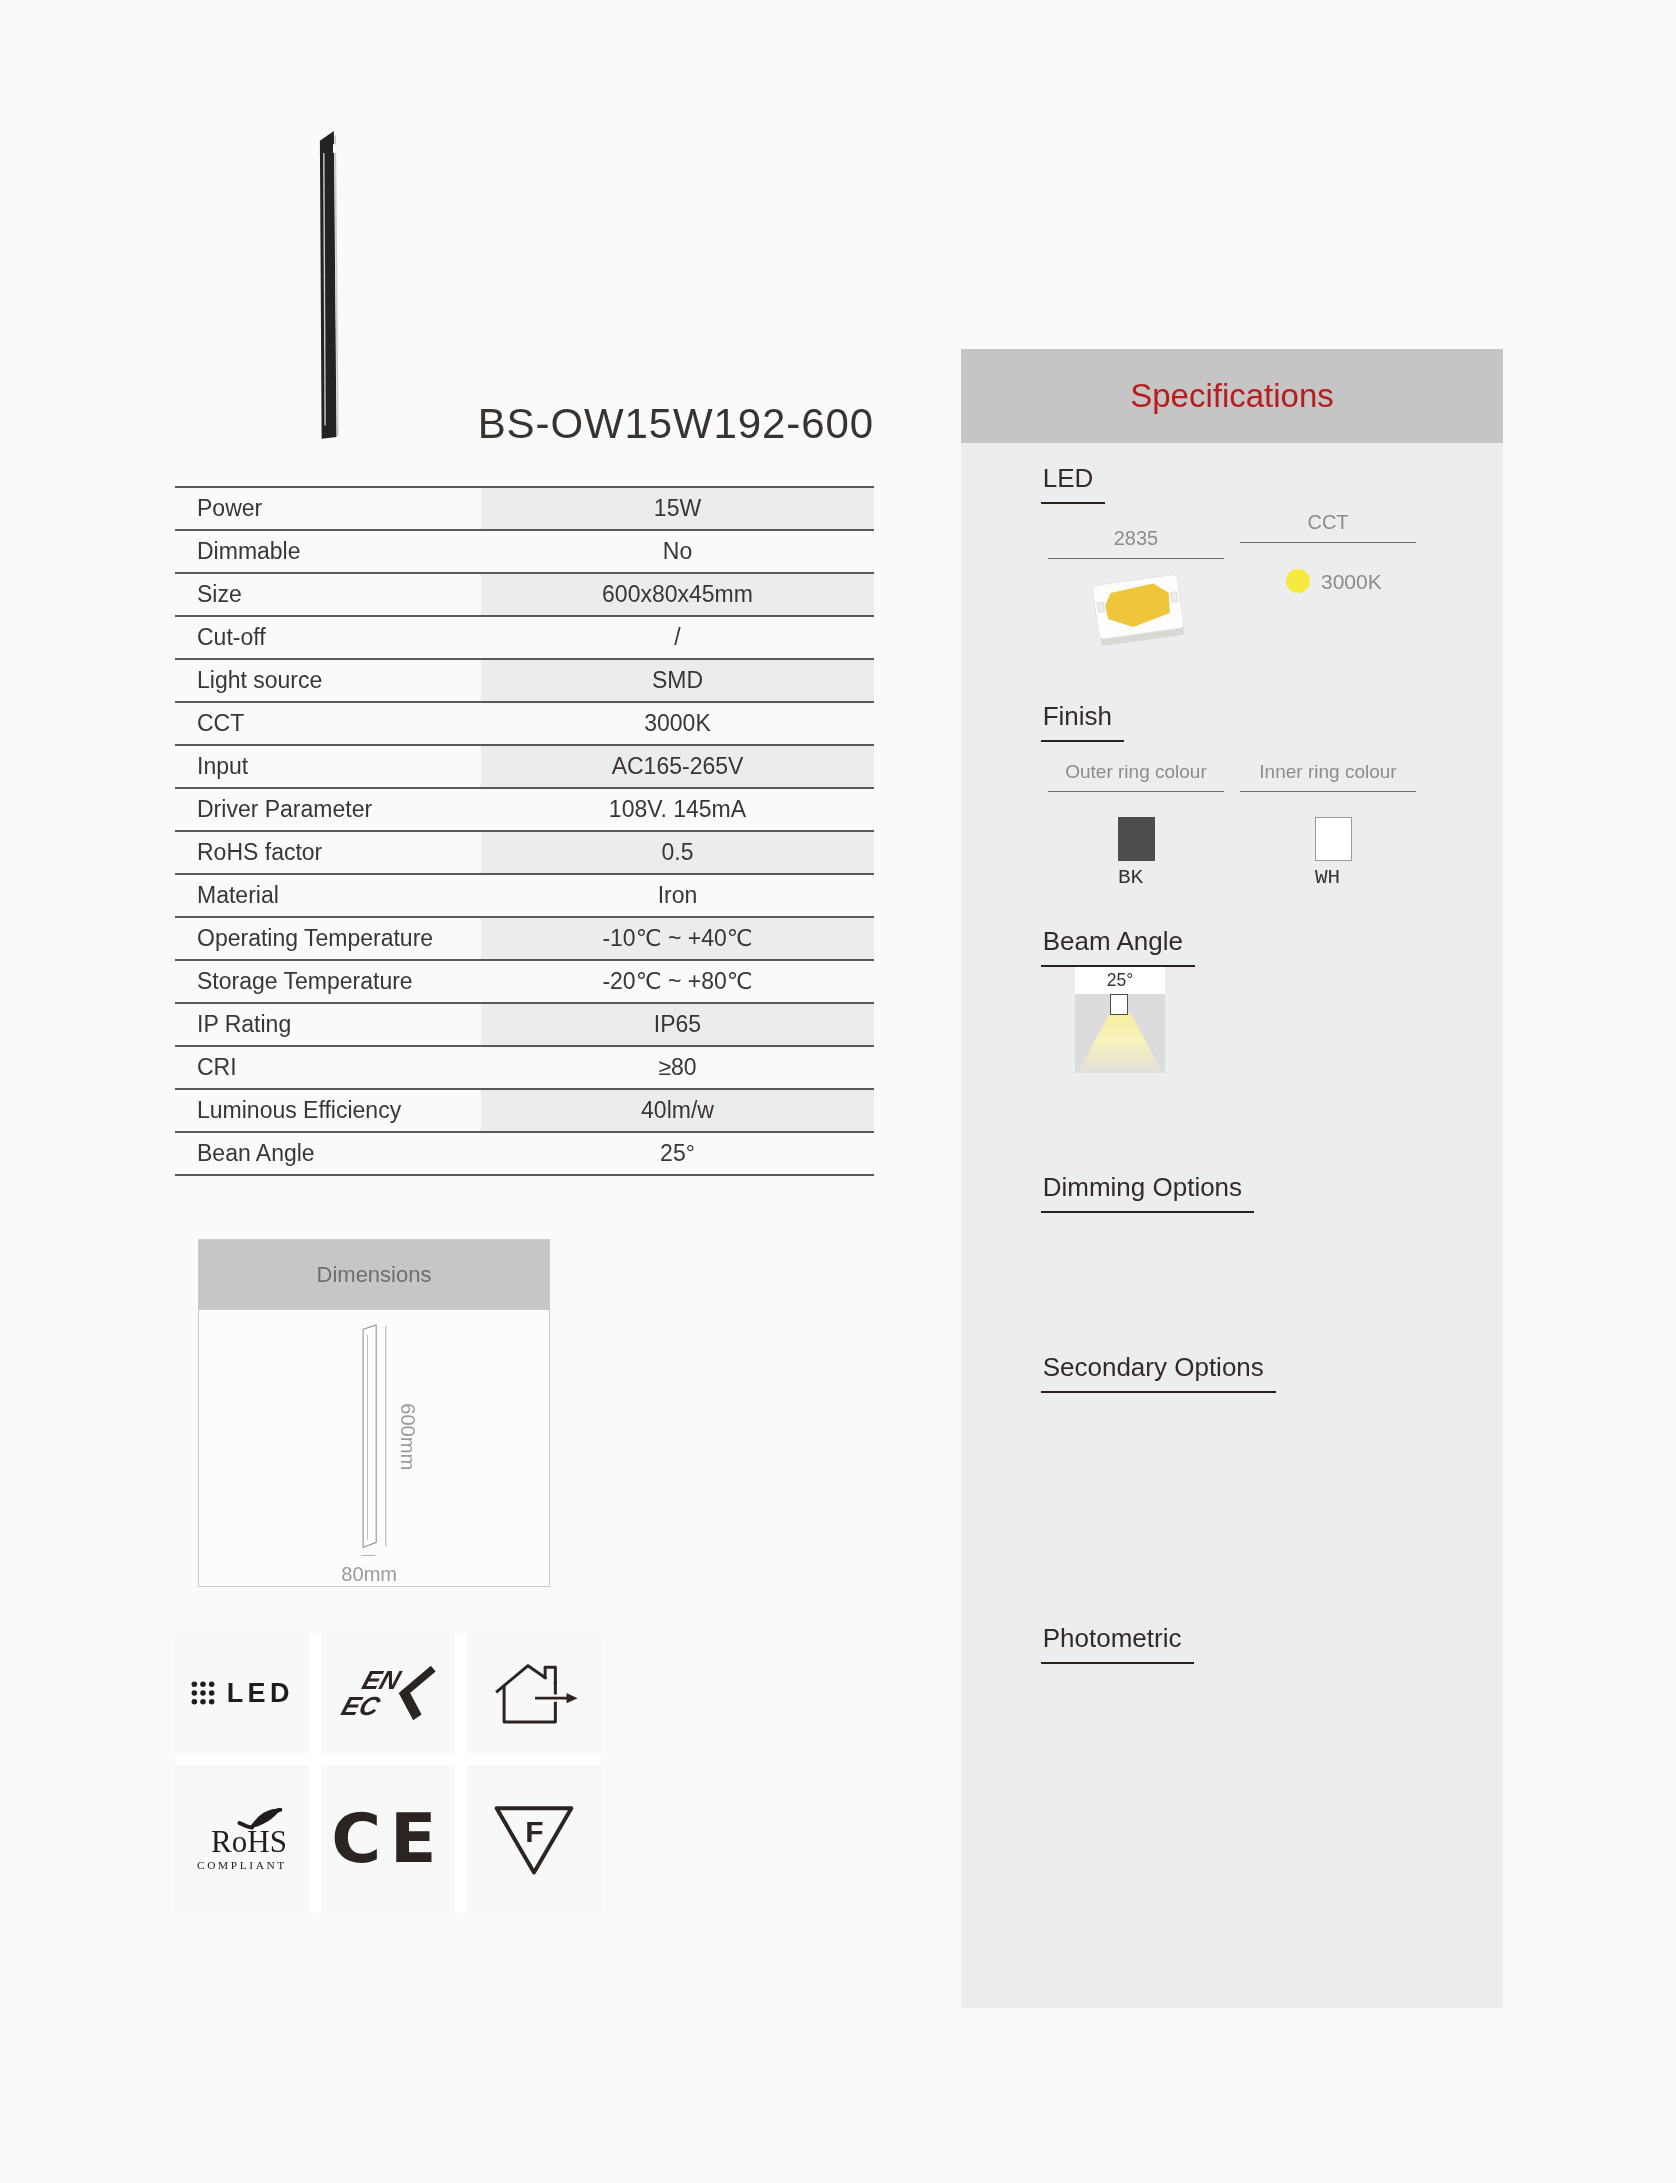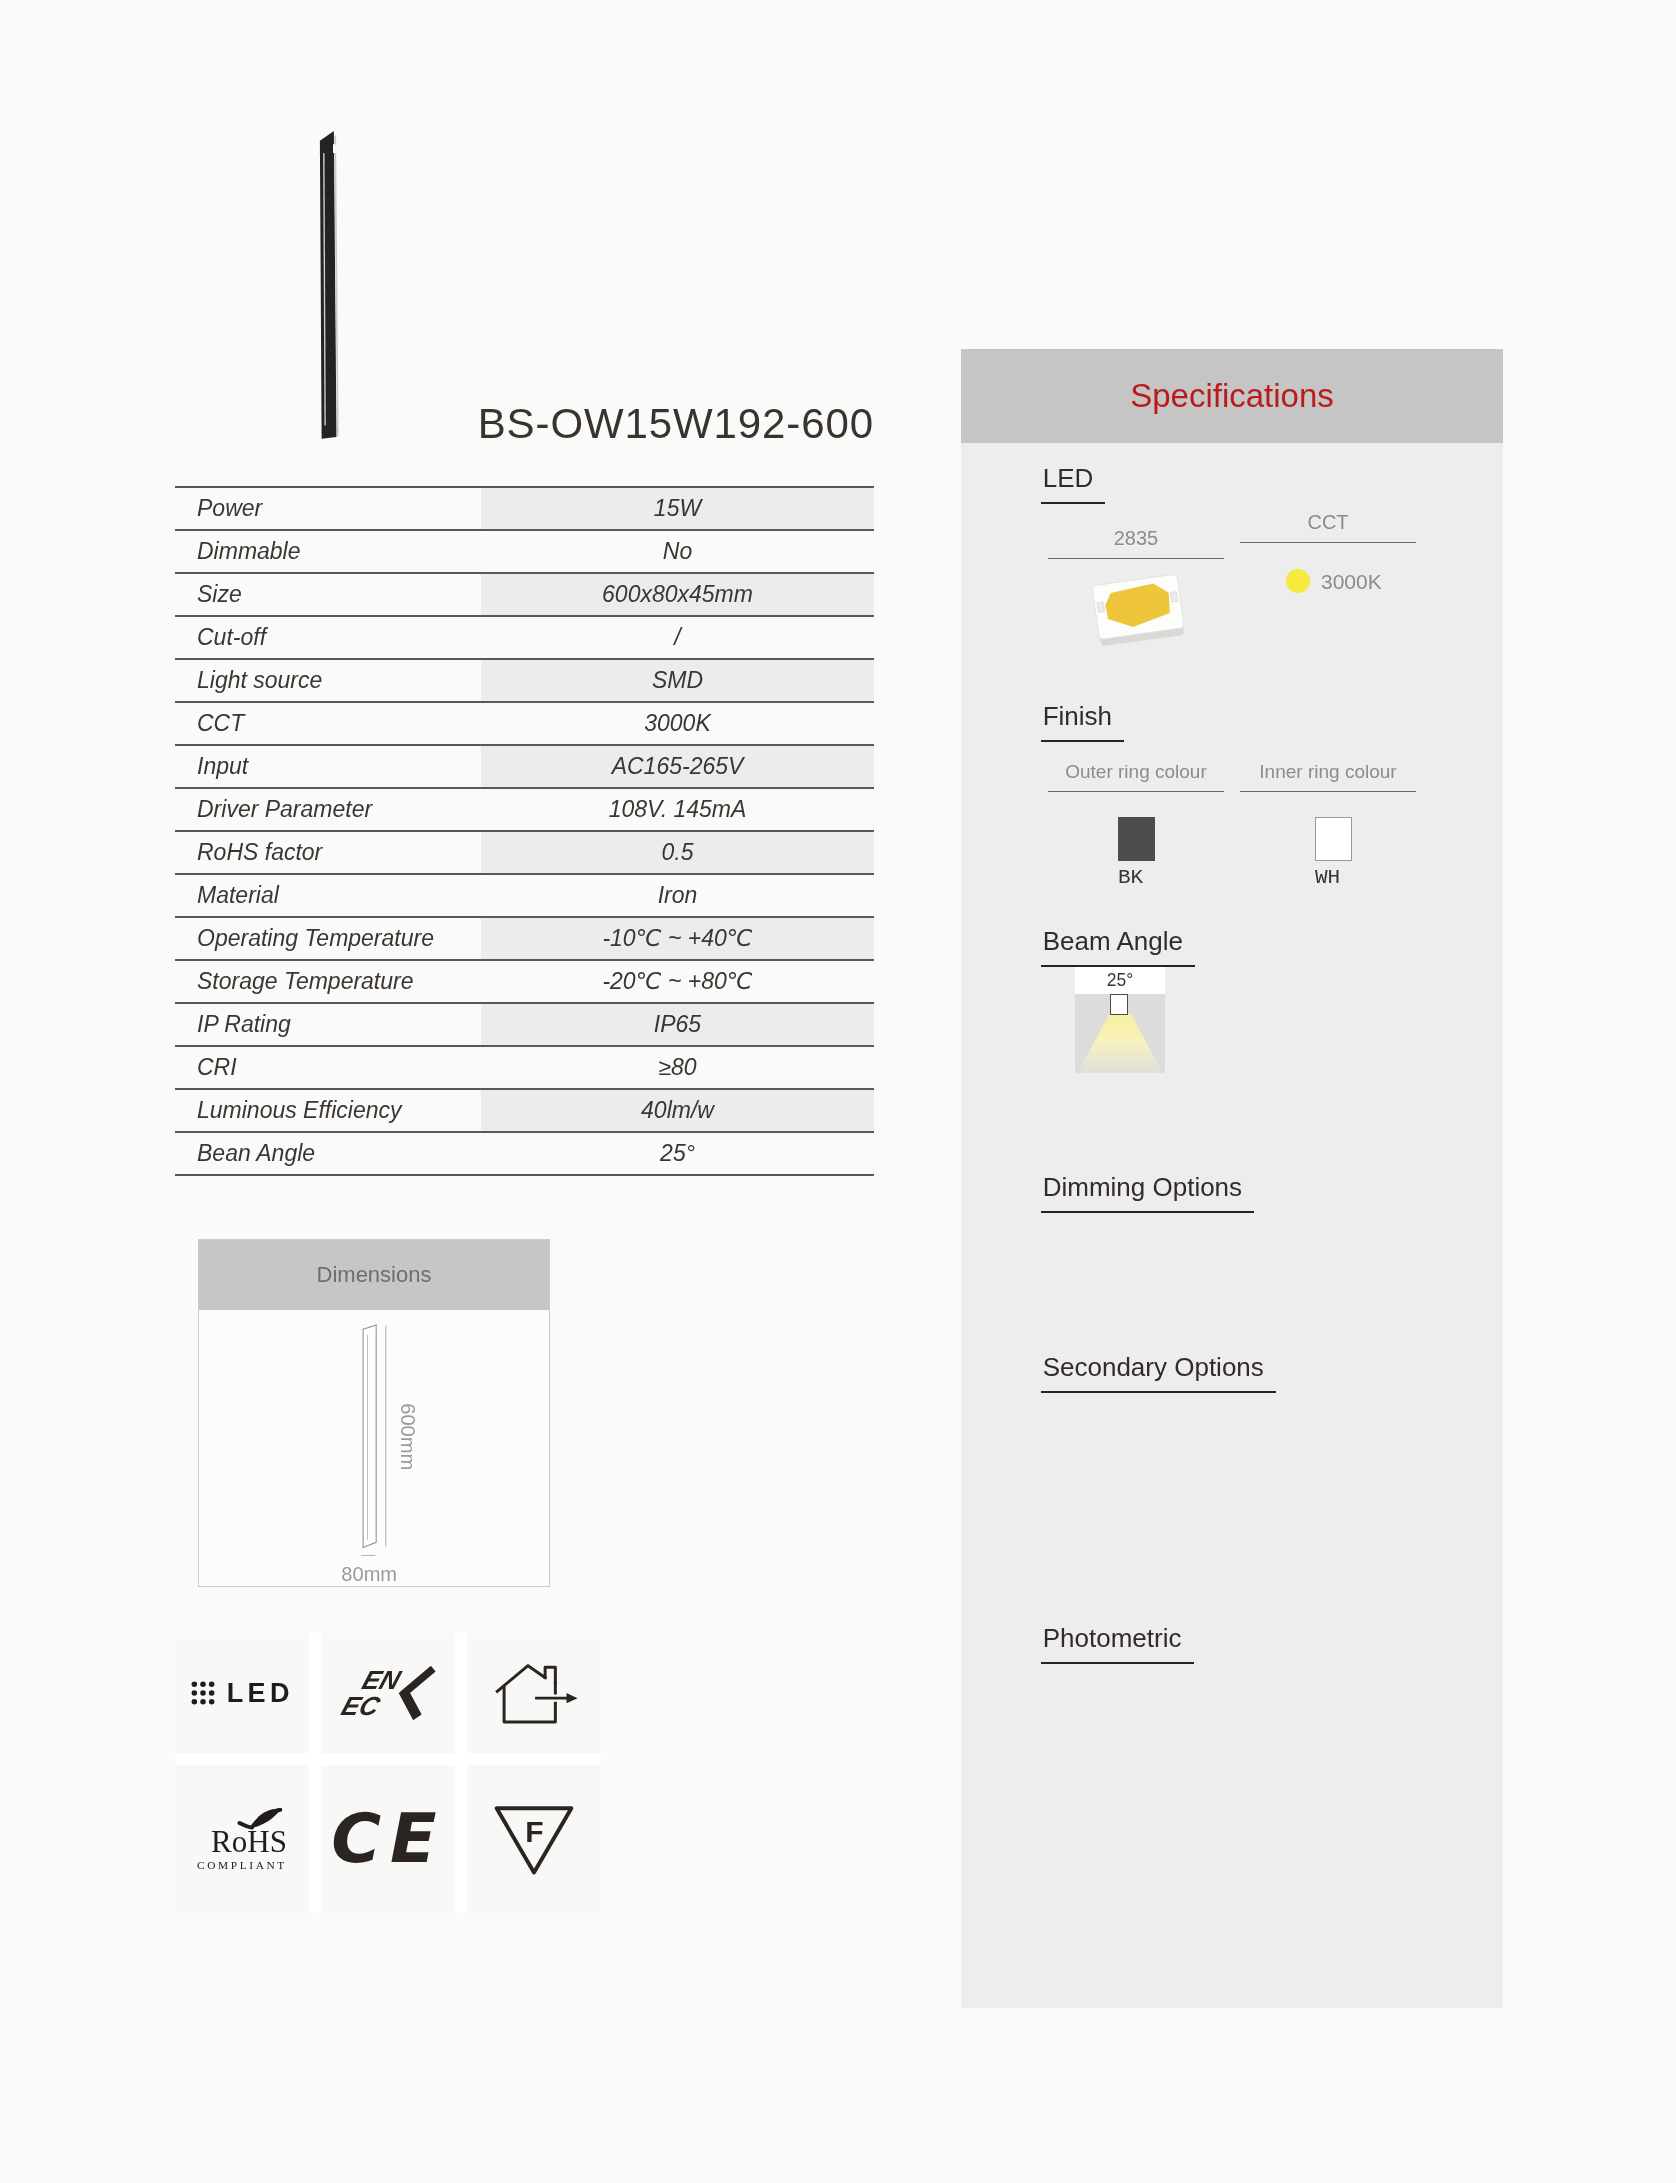--- a/index.html
+++ b/index.html
@@ -15,21 +15,21 @@
   .product-title{
     left:437px;top:400px;width:437px;text-align:right;
     font-size:42px;letter-spacing:0.9px;color:#383230;
   }
 
   
   .spec-table{
     left:175px;top:486px;width:699px;
     border-top:2.6px solid #595959;
   }
-  .spec-row{display:flex;height:41px;border-bottom:2.6px solid #595959;font-style:italic;}
+  .spec-row{display:flex;height:41px;border-bottom:2.6px solid #595959;}
   .spec-row .lbl{
     flex:1;line-height:41px;font-size:23px;padding-left:22px;color:#3b3534;
   }
   .spec-row .val{
     width:393px;text-align:center;line-height:41px;font-size:23px;color:#3b3534;
   }
   .spec-row.shade .val{background:#ececec;}
 
   
   .dims-box{
@@ -56,21 +56,21 @@
   .led-mark .led-text{font-size:27px;font-weight:600;letter-spacing:4.4px;color:#1d1d1d;}
   .enec-mark{display:flex;align-items:center;transform:skewX(-18deg);color:#2b2423;}
   .enec-lines{display:flex;flex-direction:column;font-style:italic;font-weight:800;
     font-size:26px;line-height:26px;}
   .enec-lines .l1{padding-left:12.2px;}
   .rohs-mark{display:flex;flex-direction:column;align-items:flex-end;color:#221c1c;
     font-family:"Liberation Serif","DejaVu Serif",serif;}
   .rohs-text{font-size:31px;line-height:30px;}
   .rohs-sub{font-size:11.4px;letter-spacing:2.6px;margin-top:1.7px;}
   .ce-mark{font-family:"DejaVu Sans",sans-serif;font-size:68px;font-weight:600;
-    letter-spacing:8.7px;color:#2b2423;line-height:1;font-style:italic;}
+    letter-spacing:8.7px;color:#2b2423;line-height:1;}
   .f-mark{position:relative;width:84px;height:73px;}
   .f-mark .f-letter{position:absolute;left:0;top:12.2px;width:84px;text-align:center;
     font-size:30px;font-weight:700;color:#2b2423;}
 
   
   .spec-panel{left:961px;top:349px;width:542px;height:1659px;background:#ededed;}
   .panel-header{
     height:94px;line-height:94px;background:#c5c5c5;text-align:center;
     font-size:33px;color:#b91c1c;
   }

